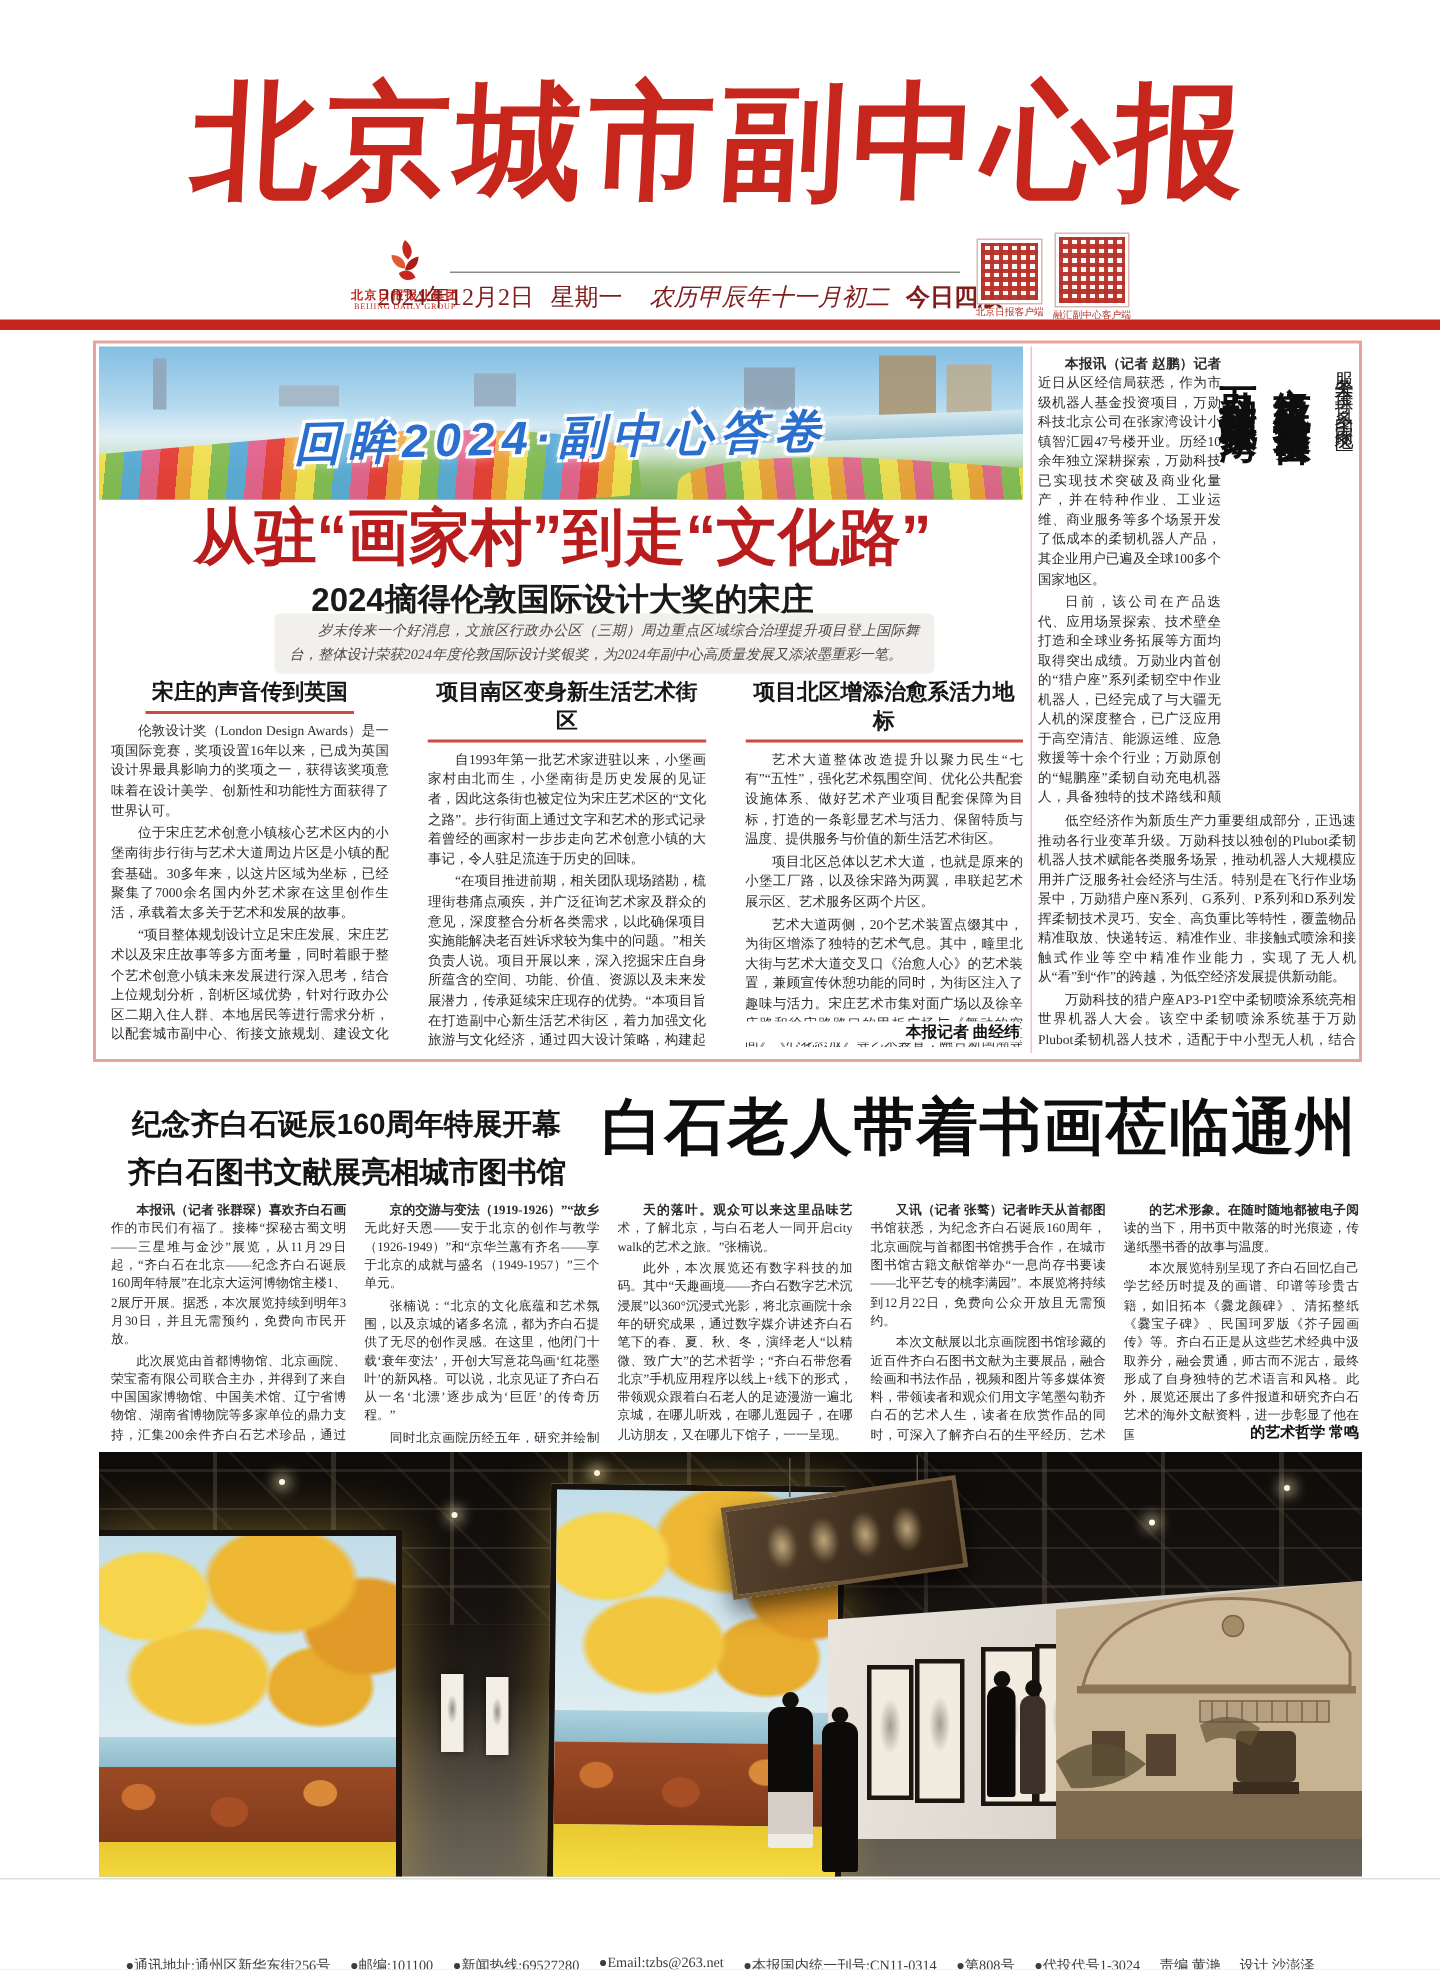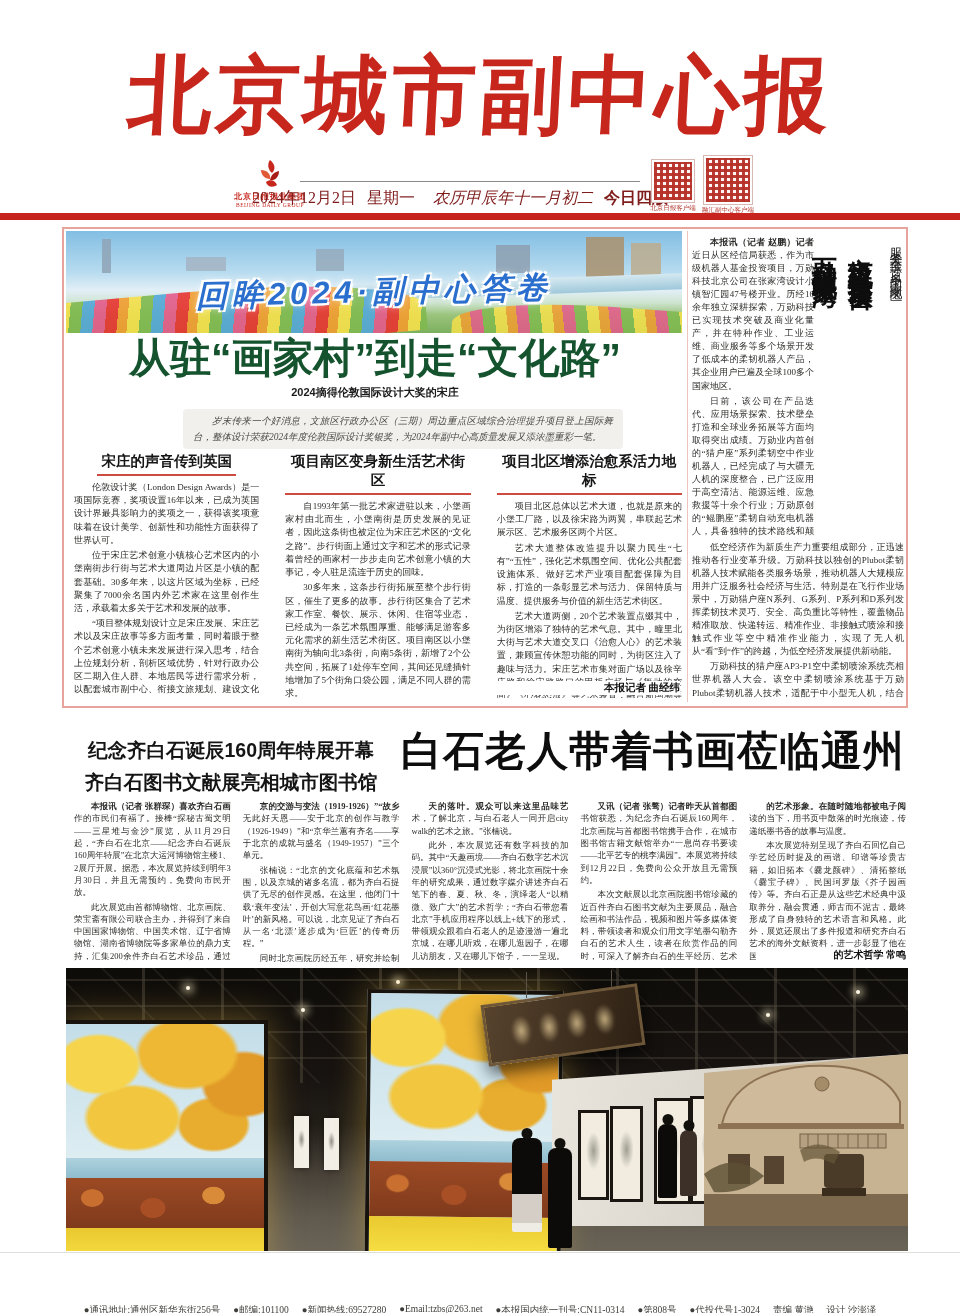--- a/index.html
+++ b/index.html
@@ -40,24 +40,24 @@
     background:repeating-linear-gradient(100deg,#e55a8a 0 12px,#e8332f 12px 24px,#f29d2f 24px 34px,#f5e04a 34px 46px,#7fb94e 46px 58px,#53a7d8 58px 70px);
     border-radius:0 60% 0 0;opacity:.9;}
   .flower-band2{position:absolute;bottom:-16px;right:-30px;width:260px;height:44px;transform:rotate(4deg);
     background:repeating-linear-gradient(80deg,#f5e04a 0 12px,#f29d2f 12px 22px,#e55a8a 22px 34px,#7fb94e 34px 46px);
     border-radius:60% 0 0 0;opacity:.85;}
   .slogan{position:absolute;left:0;top:40px;width:100%;text-align:center;
     font-size:31px;font-weight:900;font-style:italic;color:#2b6fce;letter-spacing:5px;transform:rotate(-1.5deg);
     text-shadow:-2px -2px 0 #fff,2px -2px 0 #fff,-2px 2px 0 #fff,2px 2px 0 #fff,0 0 8px rgba(255,255,255,.9);
     font-family:"Liberation Sans","DejaVu Sans",sans-serif;}
   .headline{position:absolute;left:66px;top:336px;width:618px;margin:0;text-align:center;
-    font-size:41px;line-height:1.1;font-weight:900;color:#14532d;letter-spacing:0px;
+    font-size:41px;line-height:1.1;font-weight:900;color:#b91c1c;letter-spacing:0px;
     font-family:"Liberation Sans","DejaVu Sans",sans-serif;}
   .subheadline{position:absolute;left:66px;top:385px;width:618px;margin:0;text-align:center;
-    font-size:11px;font-weight:bold;color:#1a1a1a;font-family:"Liberation Sans","DejaVu Sans",sans-serif;}
+    font-size:22px;font-weight:bold;color:#1a1a1a;font-family:"Liberation Sans","DejaVu Sans",sans-serif;}
   .intro{position:absolute;left:183px;top:409px;width:420px;height:30px;padding:5px 10px;
     background:#f1f0ec;border-radius:4px;font-size:9.5px;line-height:1.65;color:#4c4a45;
     font-style:italic;text-indent:2em;text-align:justify;overflow:hidden;}
   .cols3{position:absolute;left:74px;top:452px;width:608px;height:246px;display:flex;gap:26px;overflow:hidden;}
   .cols3 .col{flex:1;overflow:hidden;}
   .col-head{text-align:center;margin:0 0 5px;}
   .col-head span{display:inline-block;font-size:14.5px;font-weight:900;color:#161616;
     font-family:"Liberation Sans","DejaVu Sans",sans-serif;border-bottom:2px solid #cd4b41;padding:0 4px 3px;}
   .body p{margin:0 0 2px;font-size:9px;line-height:1.47;text-align:justify;text-indent:2em;color:#2c2c2a;}
   .t-byline{position:absolute;left:486px;top:681px;width:194px;text-align:right;font-size:10.5px;
@@ -200,29 +200,28 @@
       <div class="body">
           <p>伦敦设计奖（London Design Awards）是一项国际竞赛，奖项设置16年以来，已成为英国设计界最具影响力的奖项之一，获得该奖项意味着在设计美学、创新性和功能性方面获得了世界认可。</p>
           <p>位于宋庄艺术创意小镇核心艺术区内的小堡南街步行街与艺术大道周边片区是小镇的配套基础。30多年来，以这片区域为坐标，已经聚集了7000余名国内外艺术家在这里创作生活，承载着太多关于艺术和发展的故事。</p>
           <p>“项目整体规划设计立足宋庄发展、宋庄艺术以及宋庄故事等多方面考量，同时着眼于整个艺术创意小镇未来发展进行深入思考，结合上位规划分析，剖析区域优势，针对行政办公区二期入住人群、本地居民等进行需求分析，以配套城市副中心、衔接文旅规划、建设文化功能示范区、落实艺术创意小镇规划、改善人居环境为目标，积极打造艺术特色文化商业综合体。”宋庄镇相关负责人说。</p>
         </div>
     </div>
     <div class="col">
       <div class="col-head"><span>项目南区变身新生活艺术街区</span></div>
       <div class="body">
           <p>自1993年第一批艺术家进驻以来，小堡画家村由北而生，小堡南街是历史发展的见证者，因此这条街也被定位为宋庄艺术区的“文化之路”。步行街面上通过文字和艺术的形式记录着曾经的画家村一步步走向艺术创意小镇的大事记，令人驻足流连于历史的回味。</p>
-          <p>30多年来，这条步行街拓展至整个步行街区，催生了更多的故事。步行街区集合了艺术家工作室、餐饮、展示、休闲、住宿等业态，已经成为一条艺术氛围厚重、能够满足游客多元化需求的新生活艺术街区。项目南区以小堡南街为轴向北3条街，向南5条街，新增了2个公共空间，拓展了1处停车空间，其间还见缝插针地增加了5个街角口袋公园，满足不同人群的需求。</p>
           <p>“在项目推进前期，相关团队现场踏勘，梳理街巷痛点顽疾，并广泛征询艺术家及群众的意见，深度整合分析各类需求，以此确保项目实施能解决老百姓诉求较为集中的问题。”相关负责人说。项目开展以来，深入挖掘宋庄自身所蕴含的空间、功能、价值、资源以及未来发展潜力，传承延续宋庄现存的优势。“本项目旨在打造副中心新生活艺术街区，着力加强文化旅游与文化经济，通过四大设计策略，构建起一个宜居、宜商、宜游、宜业的充满艺术气息的特色片区。”</p>
         </div>
     </div>
     <div class="col">
       <div class="col-head"><span>项目北区增添治愈系活力地标</span></div>
       <div class="body">
+          <p>艺术大道整体改造提升以聚力民生“七有”“五性”，强化艺术氛围空间、优化公共配套设施体系、做好艺术产业项目配套保障为目标，打造的一条彰显艺术与活力、保留特质与温度、提供服务与价值的新生活艺术街区。</p>
           <p>项目北区总体以艺术大道，也就是原来的小堡工厂路，以及徐宋路为两翼，串联起艺术展示区、艺术服务区两个片区。</p>
-          <p>艺术大道整体改造提升以聚力民生“七有”“五性”，强化艺术氛围空间、优化公共配套设施体系、做好艺术产业项目配套保障为目标，打造的一条彰显艺术与活力、保留特质与温度、提供服务与价值的新生活艺术街区。</p>
           <p>艺术大道两侧，20个艺术装置点缀其中，为街区增添了独特的艺术气息。其中，疃里北大街与艺术大道交叉口《治愈人心》的艺术装置，兼顾宣传休憩功能的同时，为街区注入了趣味与活力。宋庄艺术市集对面广场以及徐辛庄路和徐宋路路口的甲板广场与《舞动的空间》《心花怒放》等艺术装置，融合新国潮等艺术元素，在兼具现状功能的基础上，增添了层叠治愈的艺术氛围，吸引众多游客打卡游玩，成为彰显宋庄活力的又一新地标。</p>
         </div>
     </div>
   </div>
   <div class="t-byline">本报记者 曲经纬</div>
 
   <div class="divider-v"></div>
 
   <div class="r-body-top">
       <p>本报讯（记者 赵鹏）记者近日从区经信局获悉，作为市级机器人基金投资项目，万勋科技北京公司在张家湾设计小镇智汇园47号楼开业。历经10余年独立深耕探索，万勋科技已实现技术突破及商业化量产，并在特种作业、工业运维、商业服务等多个场景开发了低成本的柔韧机器人产品，其企业用户已遍及全球100多个国家地区。</p>

